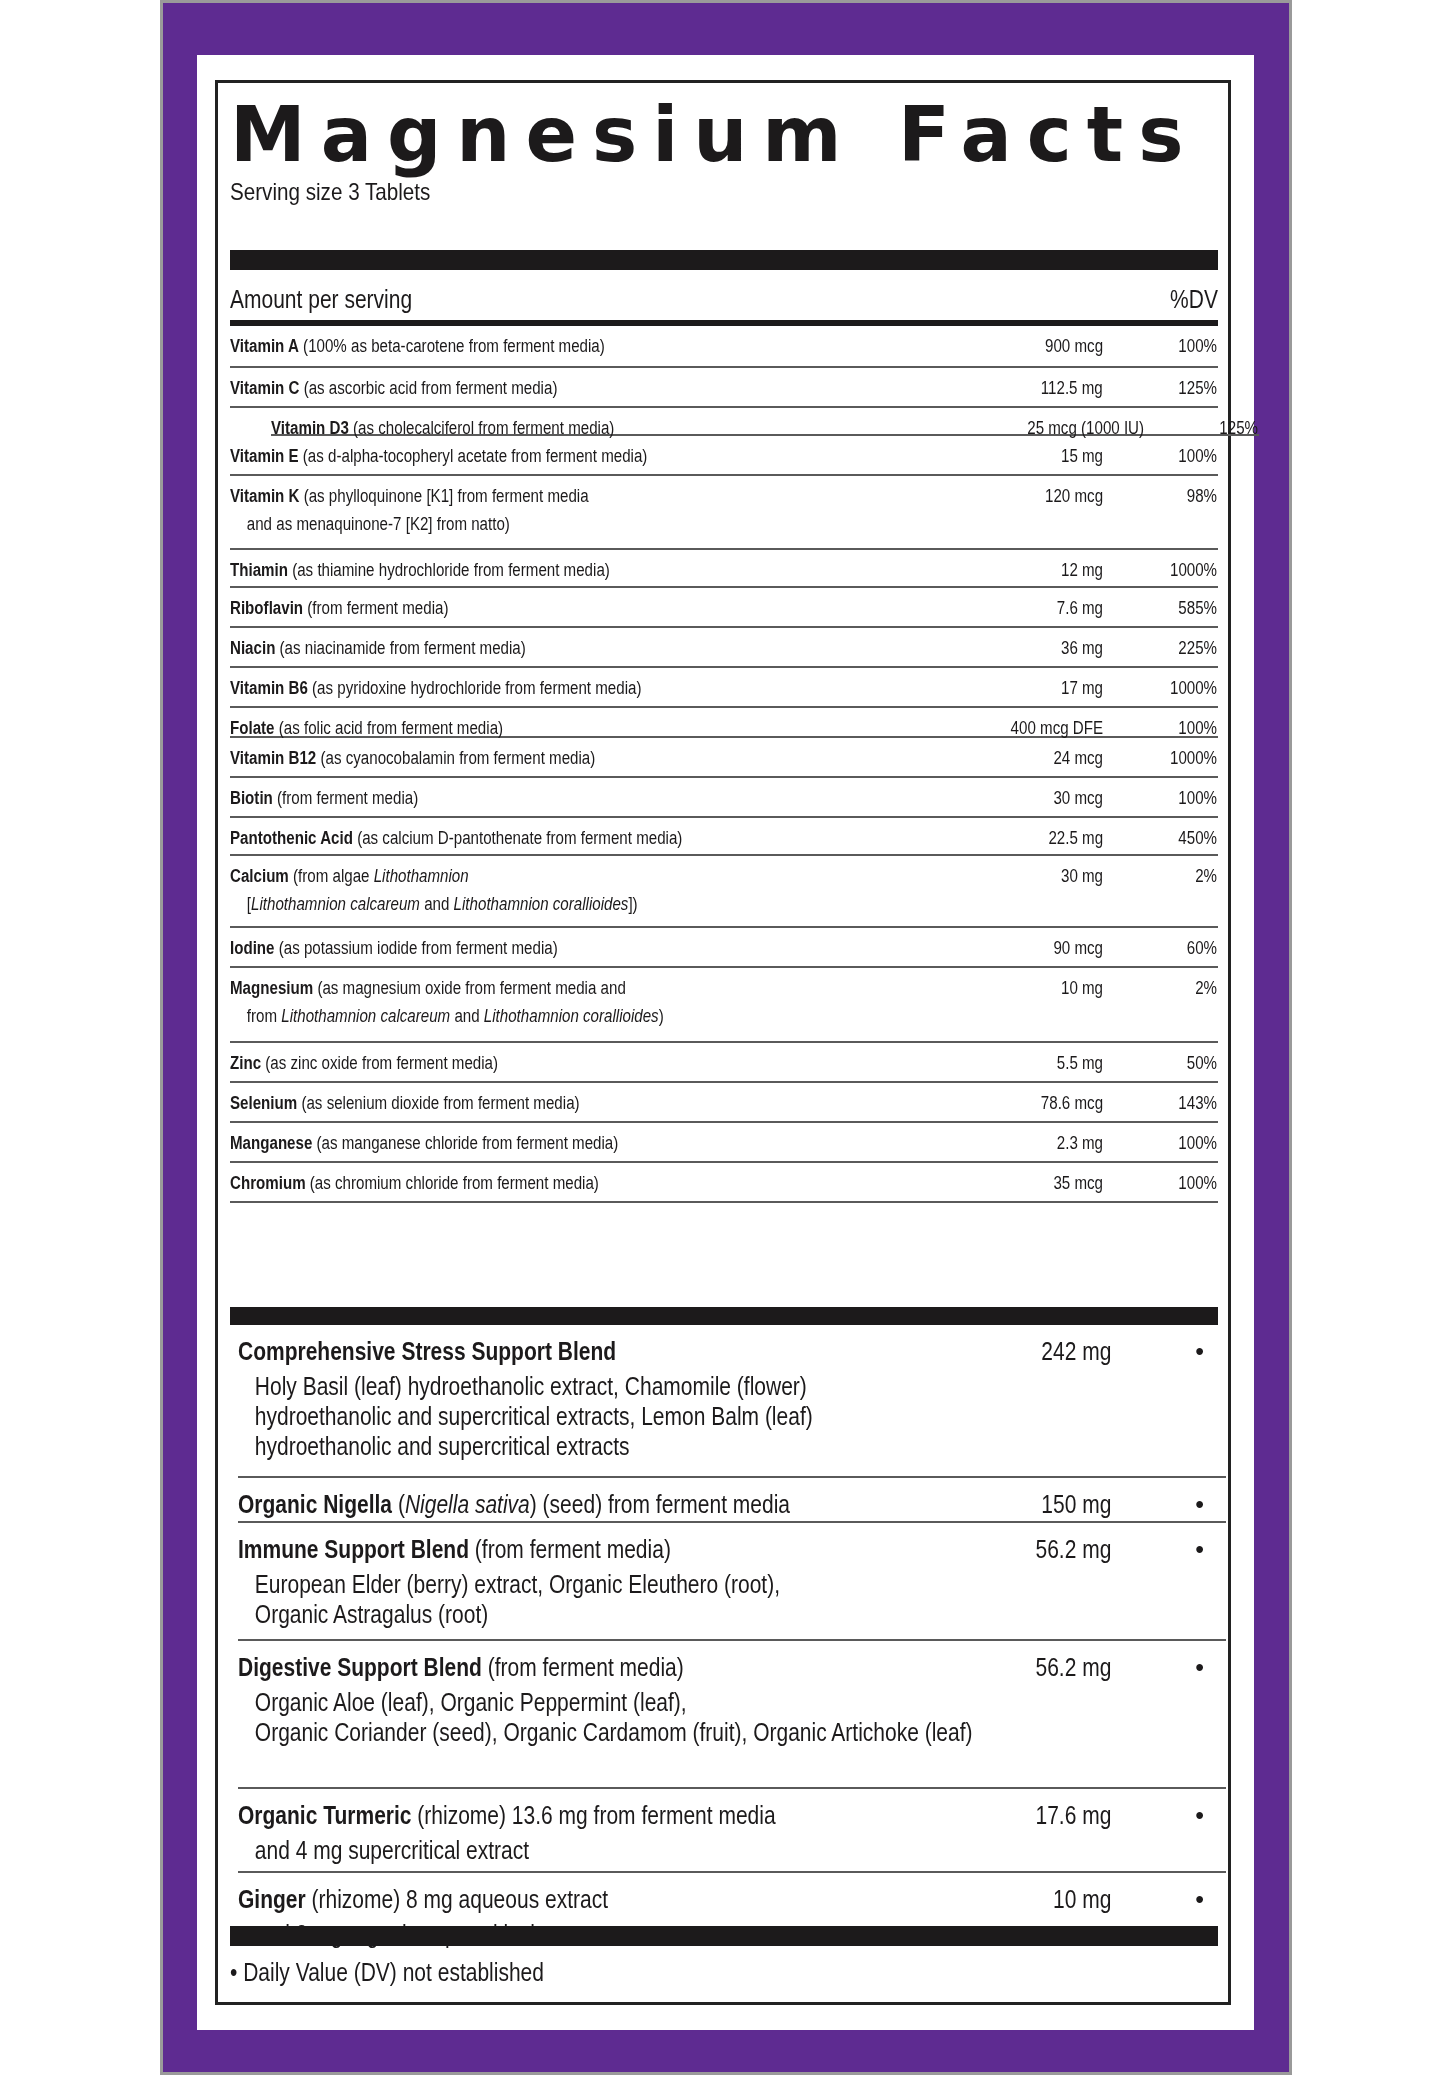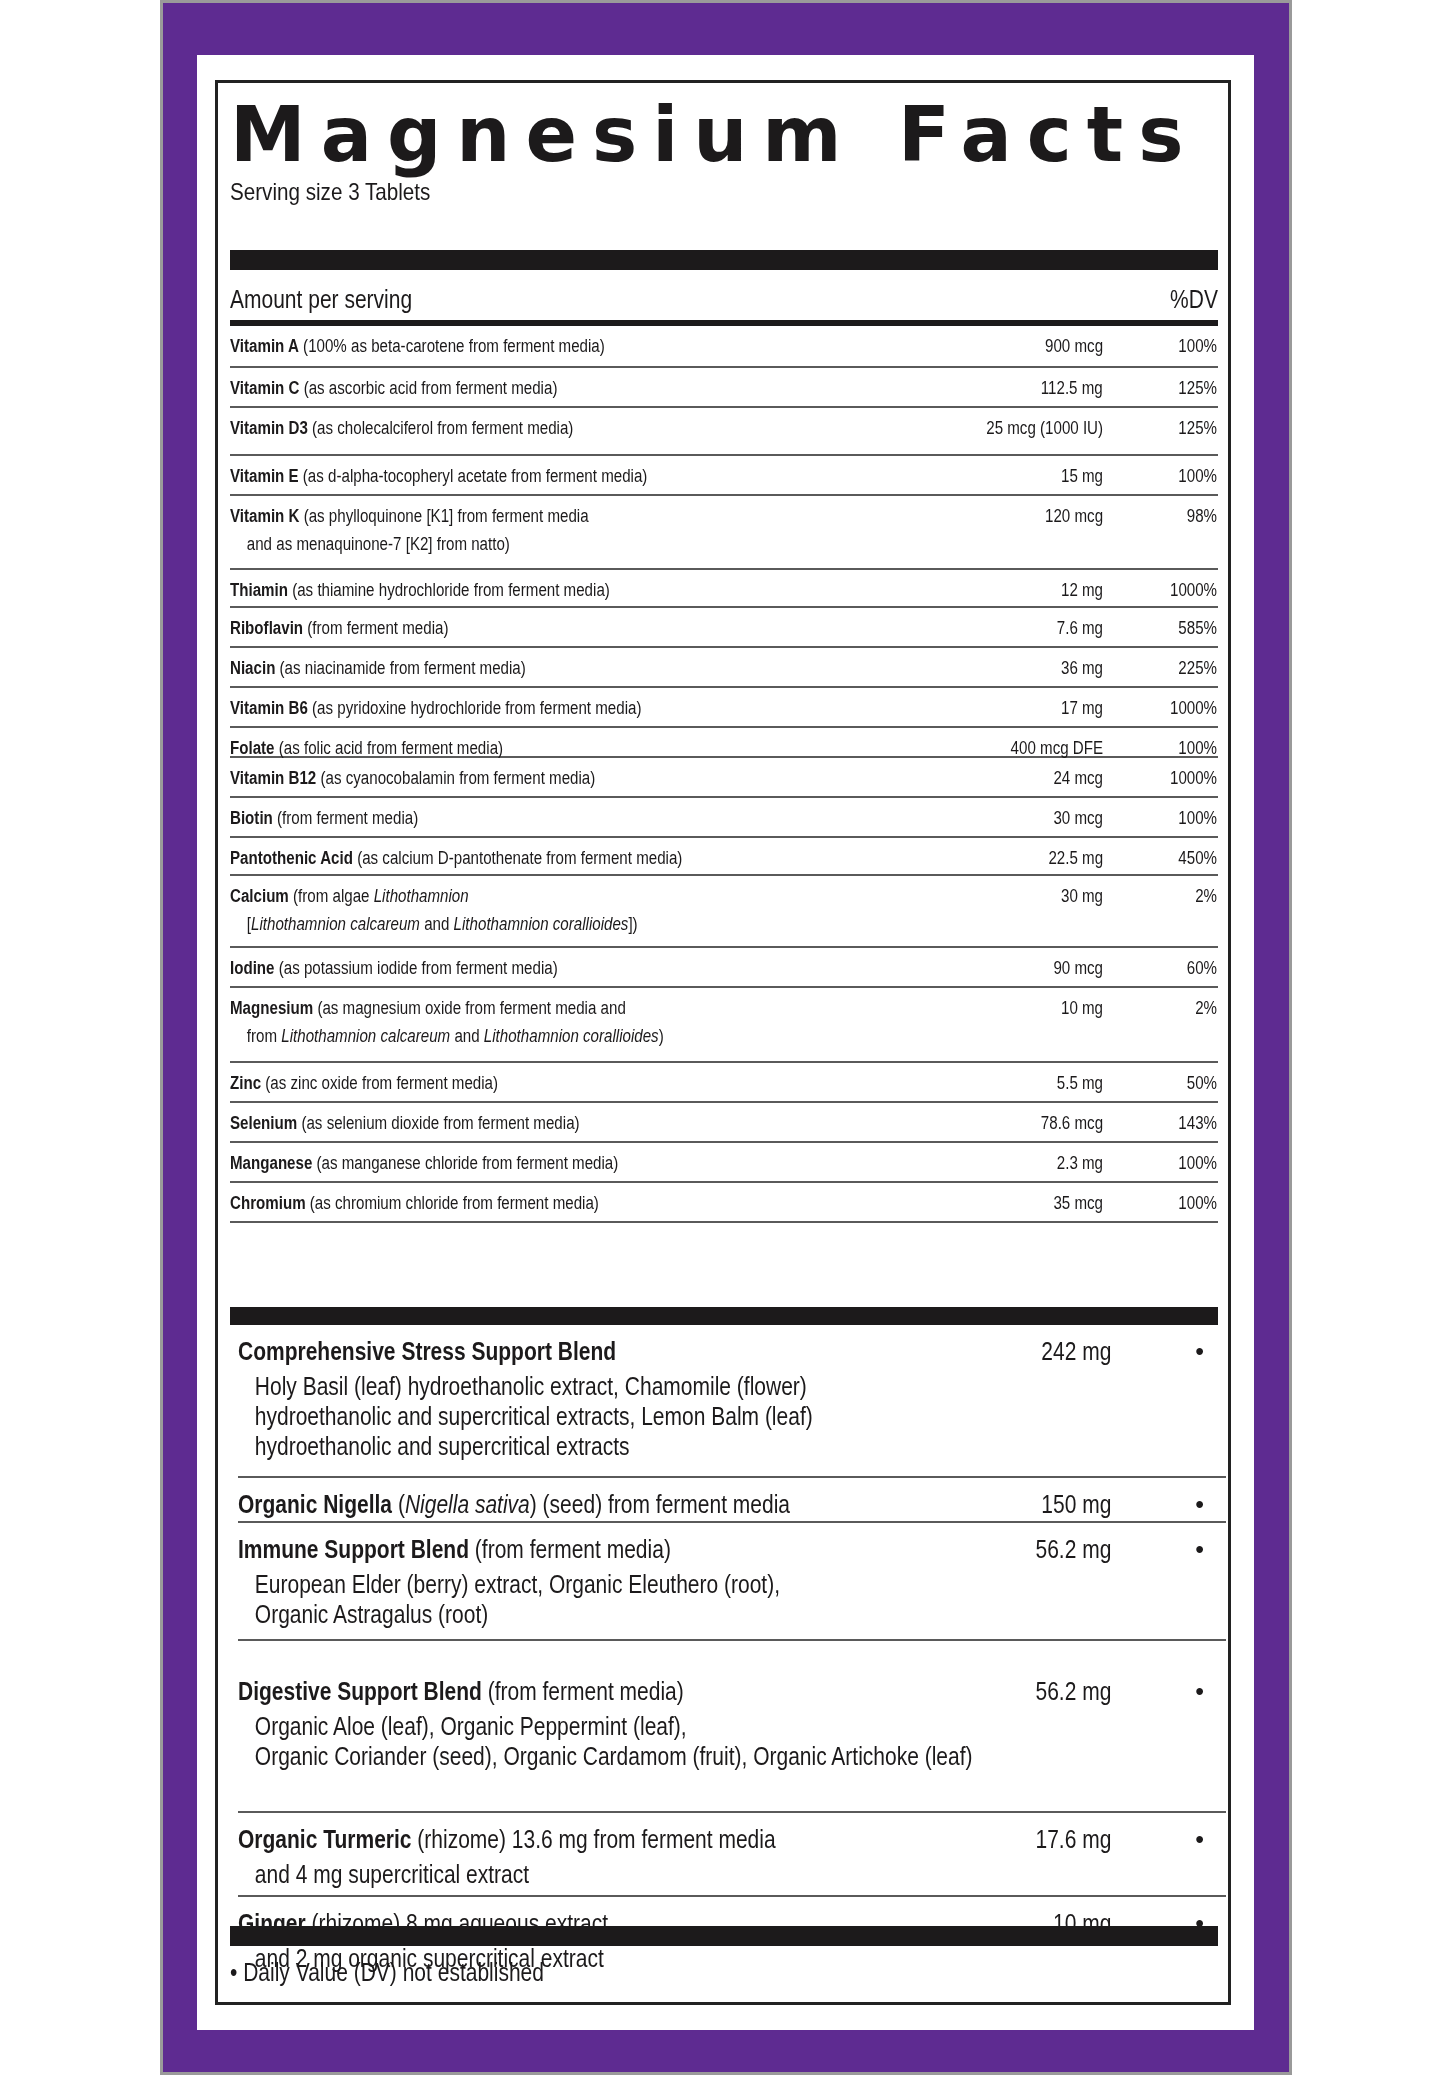--- a/index.html
+++ b/index.html
@@ -66,21 +66,21 @@
       <div class="row" style="height: 42px;">
         <div class="name"><b>Vitamin A</b><span> (100% as beta-carotene from ferment media)</span></div>
         <div class="amt">900 mcg</div>
         <div class="dv">100%</div>
       </div>
       <div class="row" style="height: 40px;">
         <div class="name"><b>Vitamin C</b><span> (as ascorbic acid from ferment media)</span></div>
         <div class="amt">112.5 mg</div>
         <div class="dv">125%</div>
       </div>
-      <div class="row" style="height: 48px;">
+      <div class="row" style="height: 28px; margin-left: 41px;">
         <div class="name"><b>Vitamin D3</b><span> (as cholecalciferol from ferment media)</span></div>
         <div class="amt">25 mcg (1000 IU)</div>
         <div class="dv">125%</div>
       </div>
       <div class="row" style="height: 40px;">
         <div class="name"><b>Vitamin E</b><span> (as d-alpha-tocopheryl acetate from ferment media)</span></div>
         <div class="amt">15 mg</div>
         <div class="dv">100%</div>
       </div>
       <div class="row" style="height: 74px;">
@@ -181,21 +181,21 @@
         <div class="dv">•</div>
       </div>
       <div class="blend" style="height: 118px;">
         <div class="name"><b>Immune Support Blend</b><span> (from ferment media)</span><span class="subs">
             <span>European Elder (berry) extract, Organic Eleuthero (root),</span>
             <span>Organic Astragalus (root)</span>
           </span></div>
         <div class="amt">56.2 mg</div>
         <div class="dv">•</div>
       </div>
-      <div class="blend" style="height: 148px; margin-top: 24px;">
+      <div class="blend" style="height: 148px;">
         <div class="name"><b>Digestive Support Blend</b><span> (from ferment media)</span><span class="subs">
             <span>Organic Aloe (leaf), Organic Peppermint (leaf),</span>
             <span>Organic Coriander (seed), Organic Cardamom (fruit), Organic Artichoke (leaf)</span>
           </span></div>
         <div class="amt">56.2 mg</div>
         <div class="dv">•</div>
       </div>
       <div class="blend" style="height: 84px;">
         <div class="name"><b>Organic Turmeric</b><span> (rhizome) 13.6 mg from ferment media</span><span class="subs">
             <span>and 4 mg supercritical extract</span>

